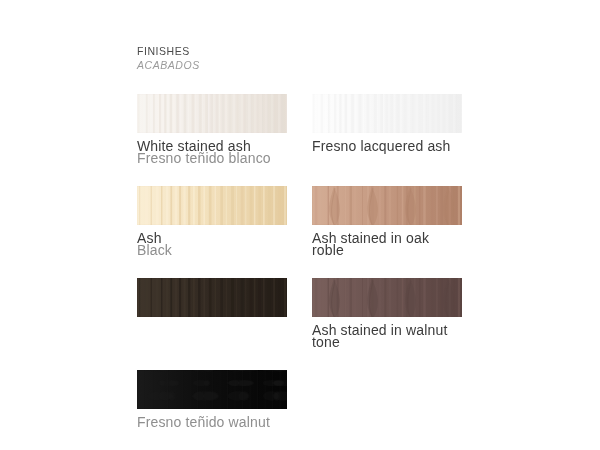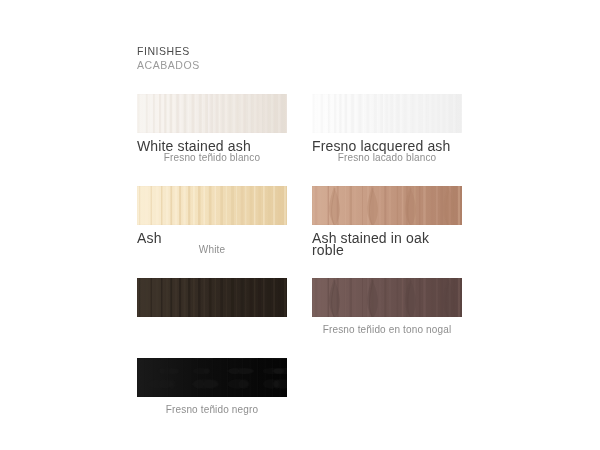--- a/index.html
+++ b/index.html
@@ -36,20 +36,21 @@
     font-size: 10.5px;
     letter-spacing: 0.55px;
     color: #4a4a4a;
     line-height: 14px;
   }
   .heading-es {
     font-size: 10.5px;
     letter-spacing: 0.55px;
     color: #9a9a9a;
     line-height: 14px;
+    font-style: italic;
   }
 
   
   .grid {
     display: grid;
     grid-template-columns: 150px 150px;
     column-gap: 25px;
     row-gap: 0px;
   }
 
@@ -72,25 +73,24 @@
   .labels {
     margin-top: 7px;
   }
   .label-en {
     font-size: 14px;
     color: #3b3b3b;
     line-height: 12px;
     letter-spacing: 0.15px;
   }
   .label-es {
-    font-size: 10px;
+    font-size: 14px;
     color: #8e8e8e;
     line-height: 12px;
     letter-spacing: 0.15px;
-    text-align: center;
   }
 </style>
 </head>
 <body>
 
 <div class="sheet">
   <div class="content">
 
     <div class="heading">
       <div class="heading-en">FINISHES</div>
@@ -218,21 +218,20 @@
               <rect x="133.7" y="0" width="2.7" height="39" fill="#fdfdfd" opacity="0.22"></rect>
               <rect x="137.2" y="0" width="1.4" height="39" fill="#eeeeee" opacity="0.23"></rect>
               <rect x="140.9" y="0" width="2.6" height="39" fill="#fdfdfd" opacity="0.25"></rect>
               <rect x="144.8" y="0" width="1.8" height="39" fill="#eeeeee" opacity="0.26"></rect>
               <rect x="148.7" y="0" width="2.4" height="39" fill="#fdfdfd" opacity="0.27"></rect>
               <rect width="150" height="39" fill="none" stroke="#eeeeee" stroke-width="0.5" opacity="0.25"></rect>
             </svg>
           </div>
           <div class="labels">
             <div class="label-en">Fresno lacquered ash</div>
-            <div class="label-es">Fresno lacado blanco</div>
           </div>
         </div>
         <div class="finish">
           <div class="swatch" style="background: rgb(243, 225, 189);">
             <svg class="figure" width="150" height="39" viewBox="0 0 150 39" preserveAspectRatio="none" xmlns="http://www.w3.org/2000/svg">
               <defs>
                 <linearGradient id="g2" x1="0" y1="0" x2="1" y2="0">
                   <stop offset="0%" stop-color="#faeed4"></stop>
                   <stop offset="45%" stop-color="#f3e1bd"></stop>
                   <stop offset="100%" stop-color="#e4cb9e"></stop>
@@ -267,21 +266,21 @@
               <rect x="126.0" y="0" width="1.7" height="39" fill="#faeed4" opacity="0.44"></rect>
               <rect x="130.9" y="0" width="2.4" height="39" fill="#e4cb9e" opacity="0.43"></rect>
               <rect x="136.1" y="0" width="2.0" height="39" fill="#faeed4" opacity="0.41"></rect>
               <rect x="141.5" y="0" width="2.2" height="39" fill="#e4cb9e" opacity="0.39"></rect>
               <rect x="147.0" y="0" width="2.3" height="39" fill="#faeed4" opacity="0.38"></rect>
               <rect width="150" height="39" fill="none" stroke="#e4cb9e" stroke-width="0.5" opacity="0.25"></rect>
             </svg>
           </div>
           <div class="labels">
             <div class="label-en">Ash</div>
-            <div class="label-es">White</div>
+            <div class="label-es">Black</div>
           </div>
         </div>
         <div class="finish">
           <div class="swatch" style="background: rgb(197, 154, 130);">
             <svg class="figure" width="150" height="39" viewBox="0 0 150 39" preserveAspectRatio="none" xmlns="http://www.w3.org/2000/svg">
               <defs>
                 <linearGradient id="g3" x1="0" y1="0" x2="1" y2="0">
                   <stop offset="0%" stop-color="#d4ad95"></stop>
                   <stop offset="45%" stop-color="#c59a82"></stop>
                   <stop offset="100%" stop-color="#ae8068"></stop>
@@ -418,21 +417,21 @@
               <path d="M60 39 C51 24,57 12,60 0 C64 12,70 24,62 39 Z" fill="#5a4441" opacity="0.35"></path>
               <path d="M60 39 C55 25,59 14,61 2" stroke="#5a4441" stroke-width="0.9" fill="none" opacity="0.45"></path>
               <path d="M98 39 C89 24,95 12,98 0 C102 12,108 24,100 39 Z" fill="#5a4441" opacity="0.35"></path>
               <path d="M98 39 C93 25,97 14,99 2" stroke="#5a4441" stroke-width="0.9" fill="none" opacity="0.45"></path>
               <path d="M136 39 C127 24,133 12,136 0 C140 12,146 24,138 39 Z" fill="#5a4441" opacity="0.35"></path>
               <path d="M136 39 C131 25,135 14,137 2" stroke="#5a4441" stroke-width="0.9" fill="none" opacity="0.45"></path>
               <rect width="150" height="39" fill="none" stroke="#5a4441" stroke-width="0.5" opacity="0.25"></rect>
             </svg>
           </div>
           <div class="labels">
-            <div class="label-es">Fresno teñido en tono nogal</div>
+            <div class="label-en">Ash stained in walnut tone</div>
           </div>
         </div>
         <div class="finish">
           <div class="swatch" style="background: rgb(13, 13, 13);">
             <svg class="figure" width="150" height="39" viewBox="0 0 150 39" preserveAspectRatio="none" xmlns="http://www.w3.org/2000/svg">
               <defs>
                 <linearGradient id="g6" x1="0" y1="0" x2="1" y2="0">
                   <stop offset="0%" stop-color="#1a1a1a"></stop>
                   <stop offset="45%" stop-color="#0d0d0d"></stop>
                   <stop offset="100%" stop-color="#050505"></stop>
@@ -490,19 +489,19 @@
               <rect x="105.0" y="0" width="1.1" height="39" fill="#1a1a1a" opacity="0.18"></rect>
               <rect x="112.5" y="0" width="1.1" height="39" fill="#1a1a1a" opacity="0.18"></rect>
               <rect x="120.0" y="0" width="1.1" height="39" fill="#1a1a1a" opacity="0.18"></rect>
               <rect x="127.5" y="0" width="1.1" height="39" fill="#1a1a1a" opacity="0.18"></rect>
               <rect x="135.0" y="0" width="1.1" height="39" fill="#1a1a1a" opacity="0.18"></rect>
               <rect x="142.5" y="0" width="1.1" height="39" fill="#1a1a1a" opacity="0.18"></rect>
               <rect width="150" height="39" fill="none" stroke="#050505" stroke-width="0.5" opacity="0.25"></rect>
             </svg>
           </div>
           <div class="labels">
-            <div class="label-es">Fresno teñido negro</div>
+            <div class="label-es">Fresno teñido walnut</div>
           </div>
         </div>
       </div>
 
   </div>
 </div>
 
 </body></html>

